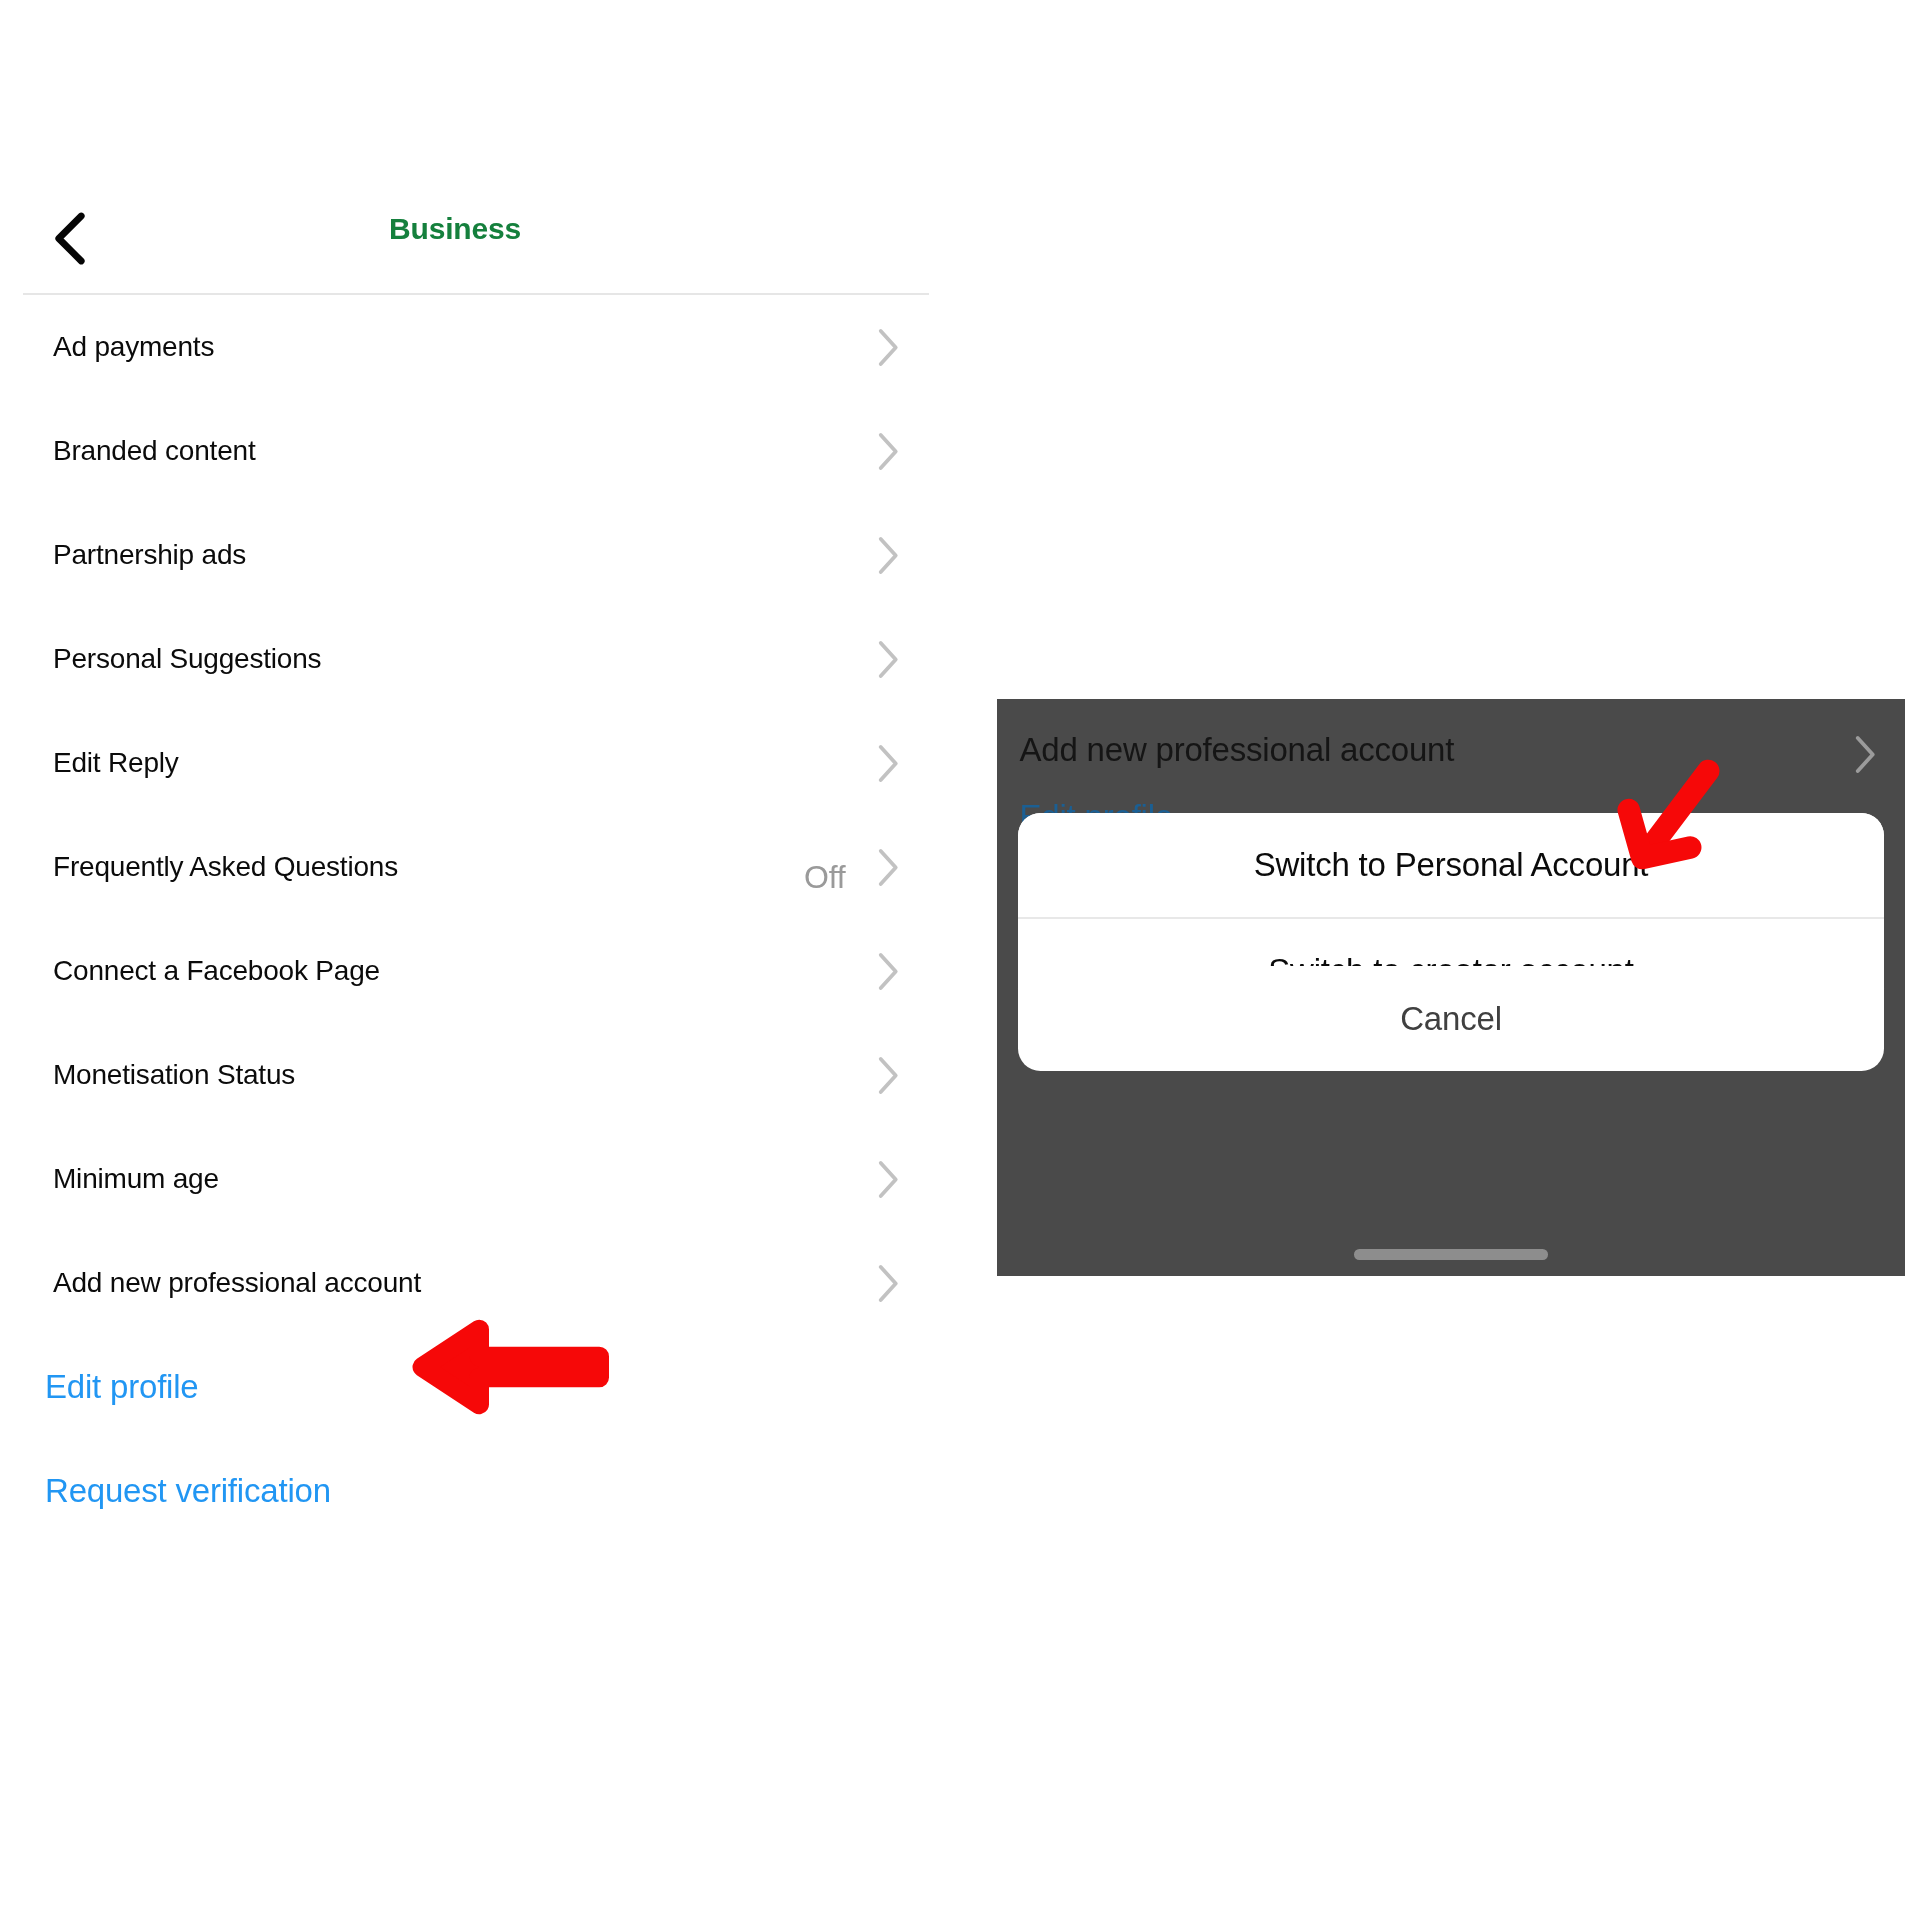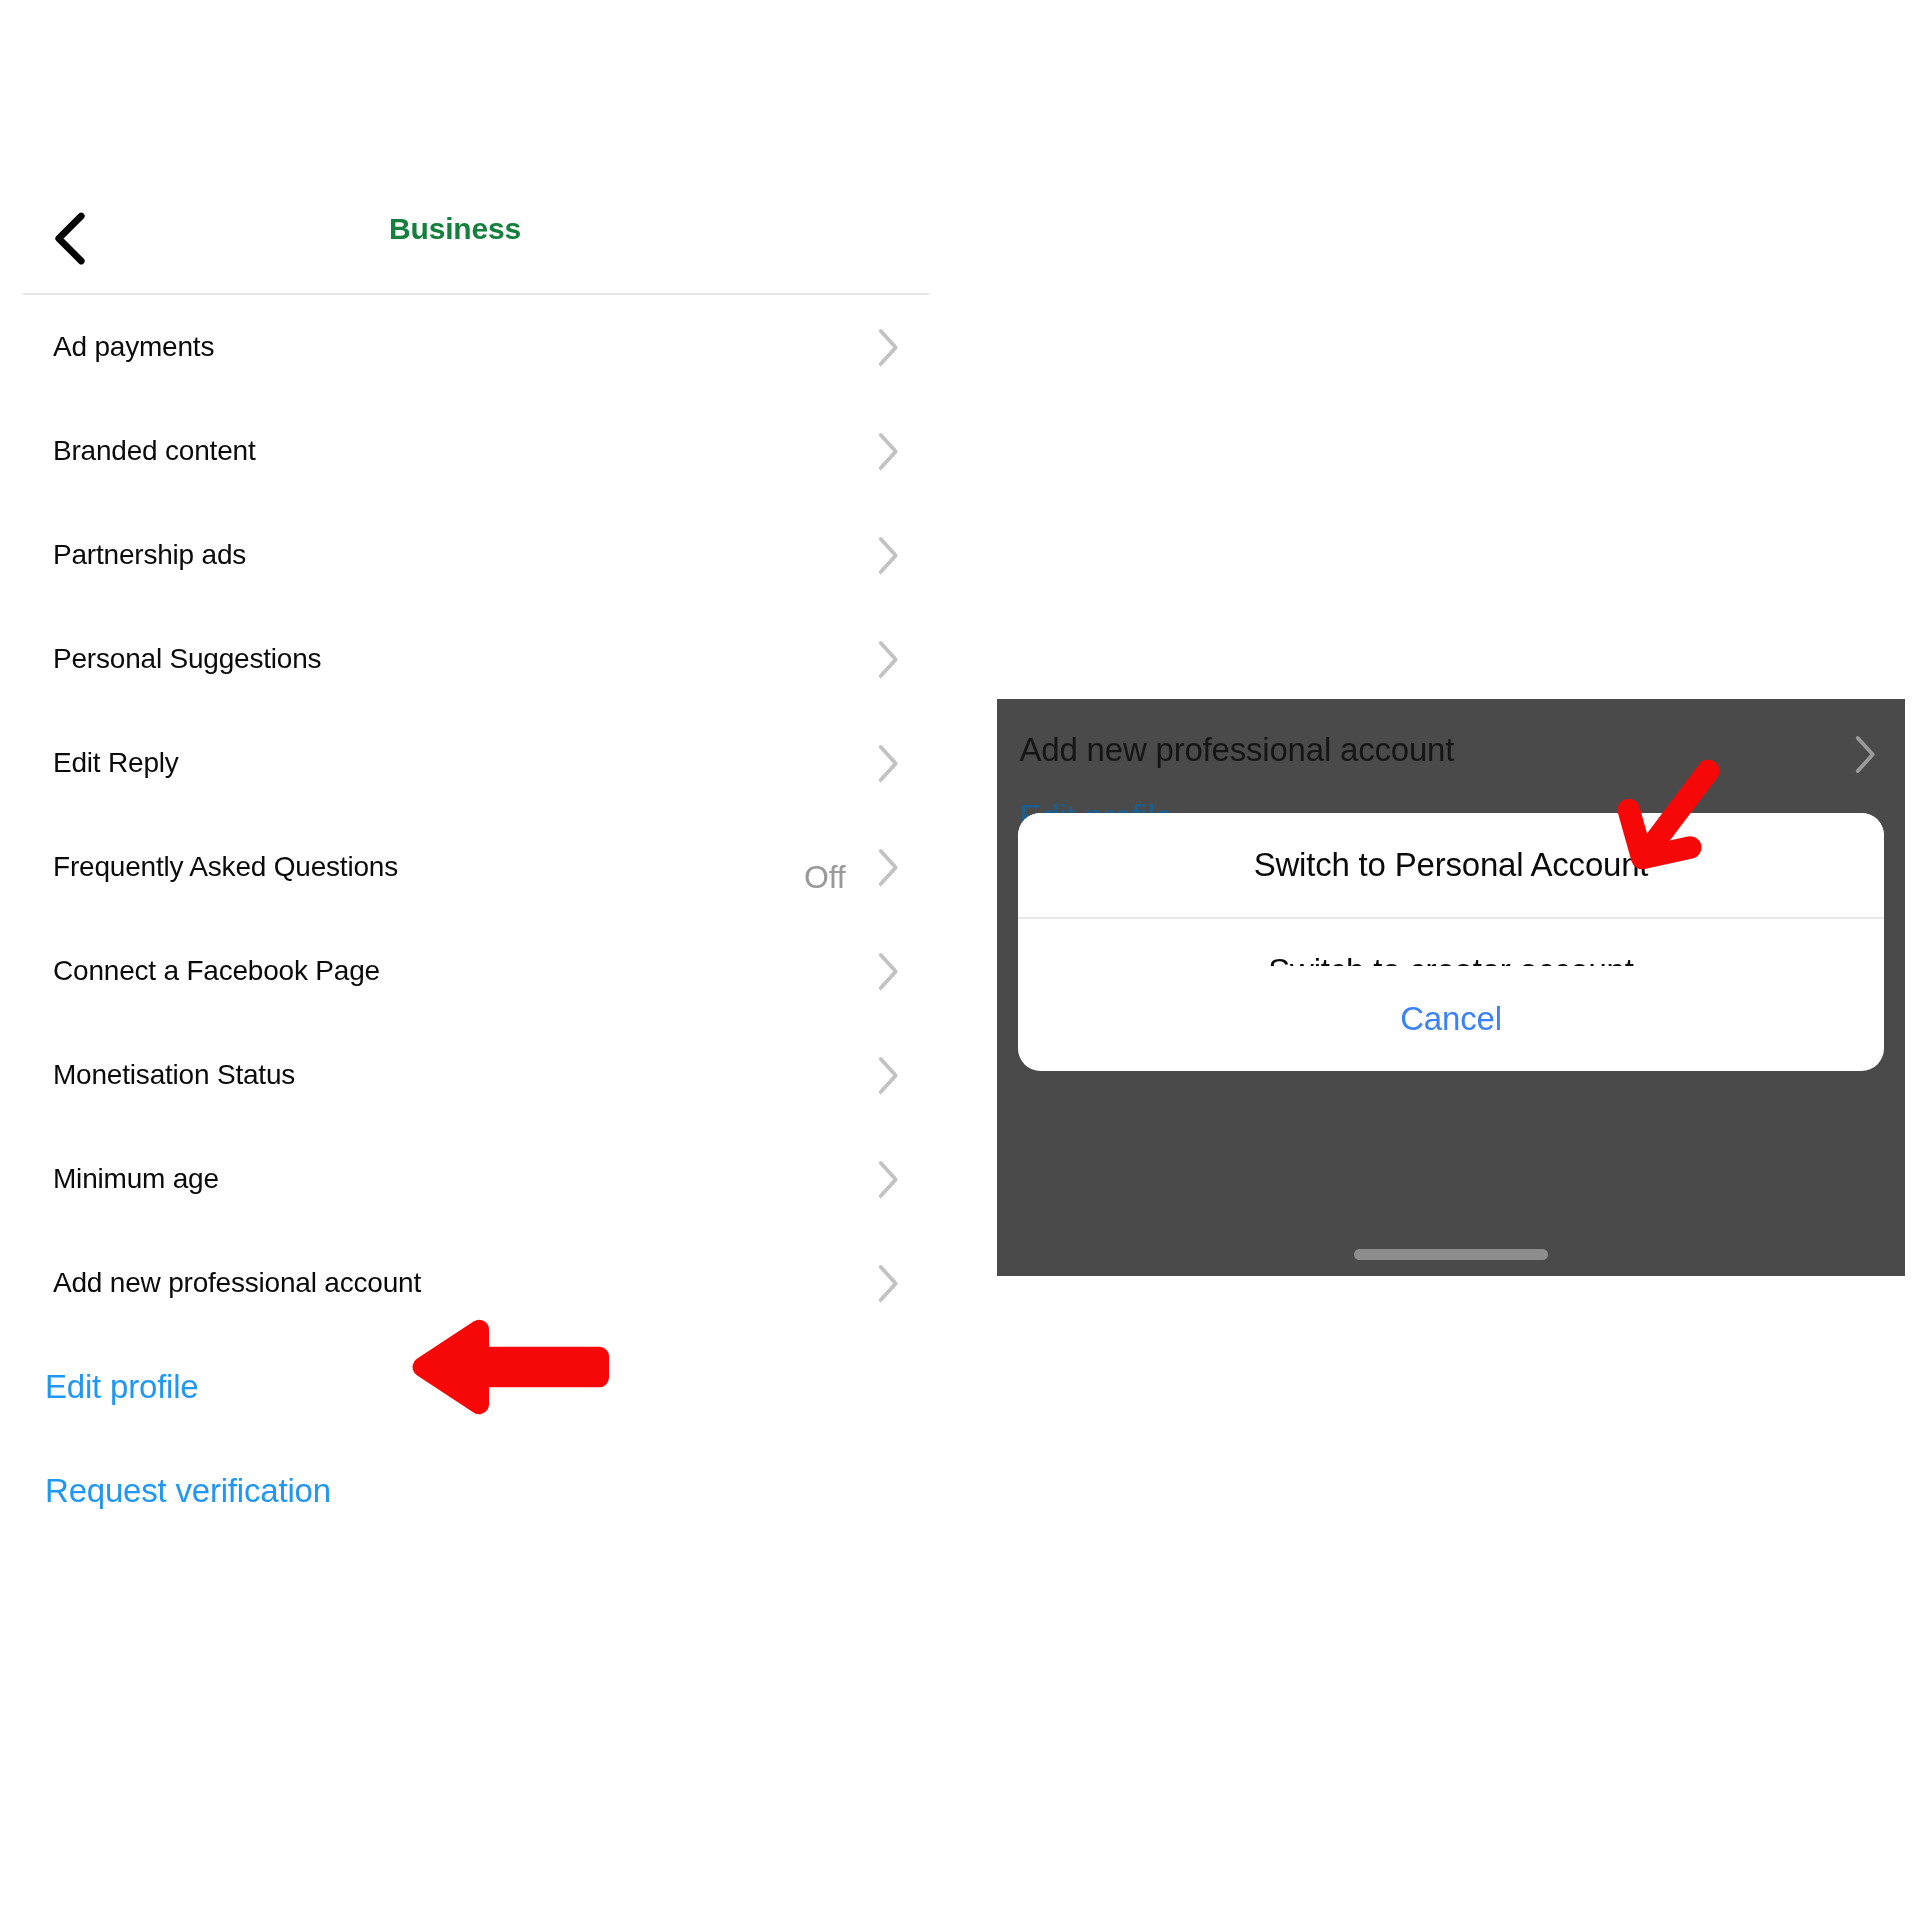--- a/index.html
+++ b/index.html
@@ -187,21 +187,21 @@
     left: 21px;
     top: 267px;
     width: 866px;
     height: 105px;
     background: #ffffff;
     border-radius: 22.5px;
     display: flex;
     align-items: center;
     justify-content: center;
     font-size: 33px;
-    color: #3b82f6;
+    color: #404040;
     letter-spacing: -0.2px;
     cursor: pointer;
   }
   #home-indicator {
     position: absolute;
     left: 50%;
     transform: translateX(-50%);
     bottom: 16.5px;
     width: 194px;
     height: 10.5px;

